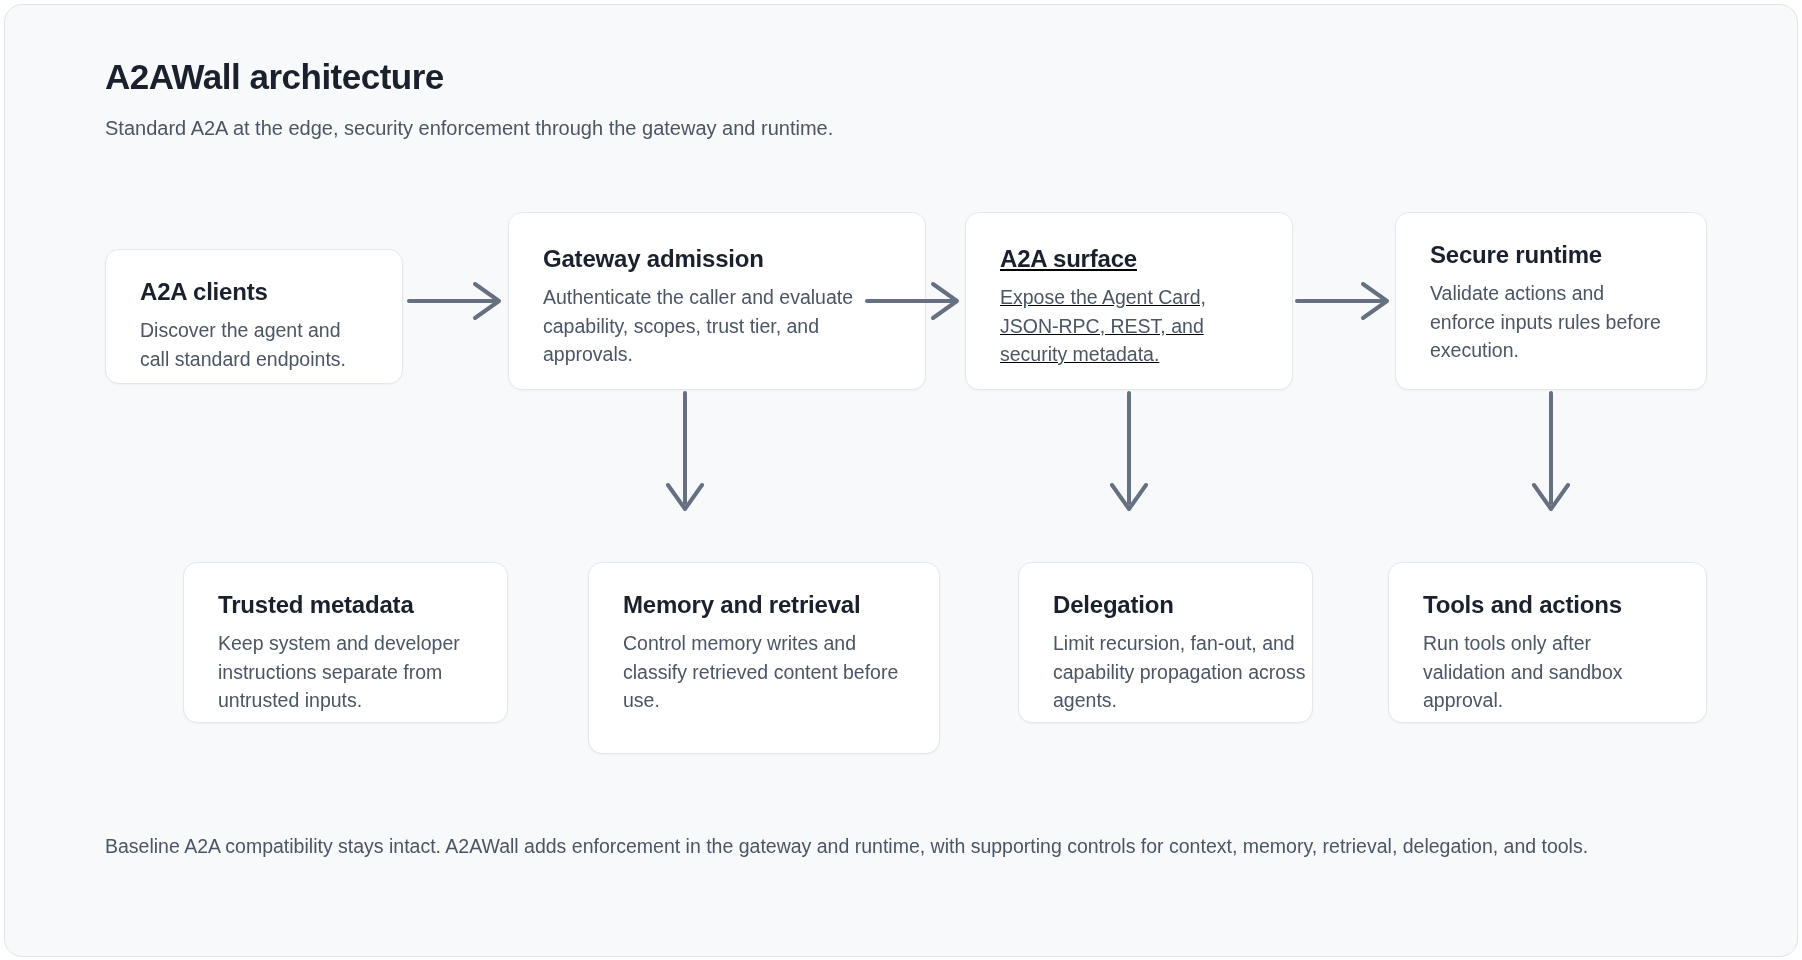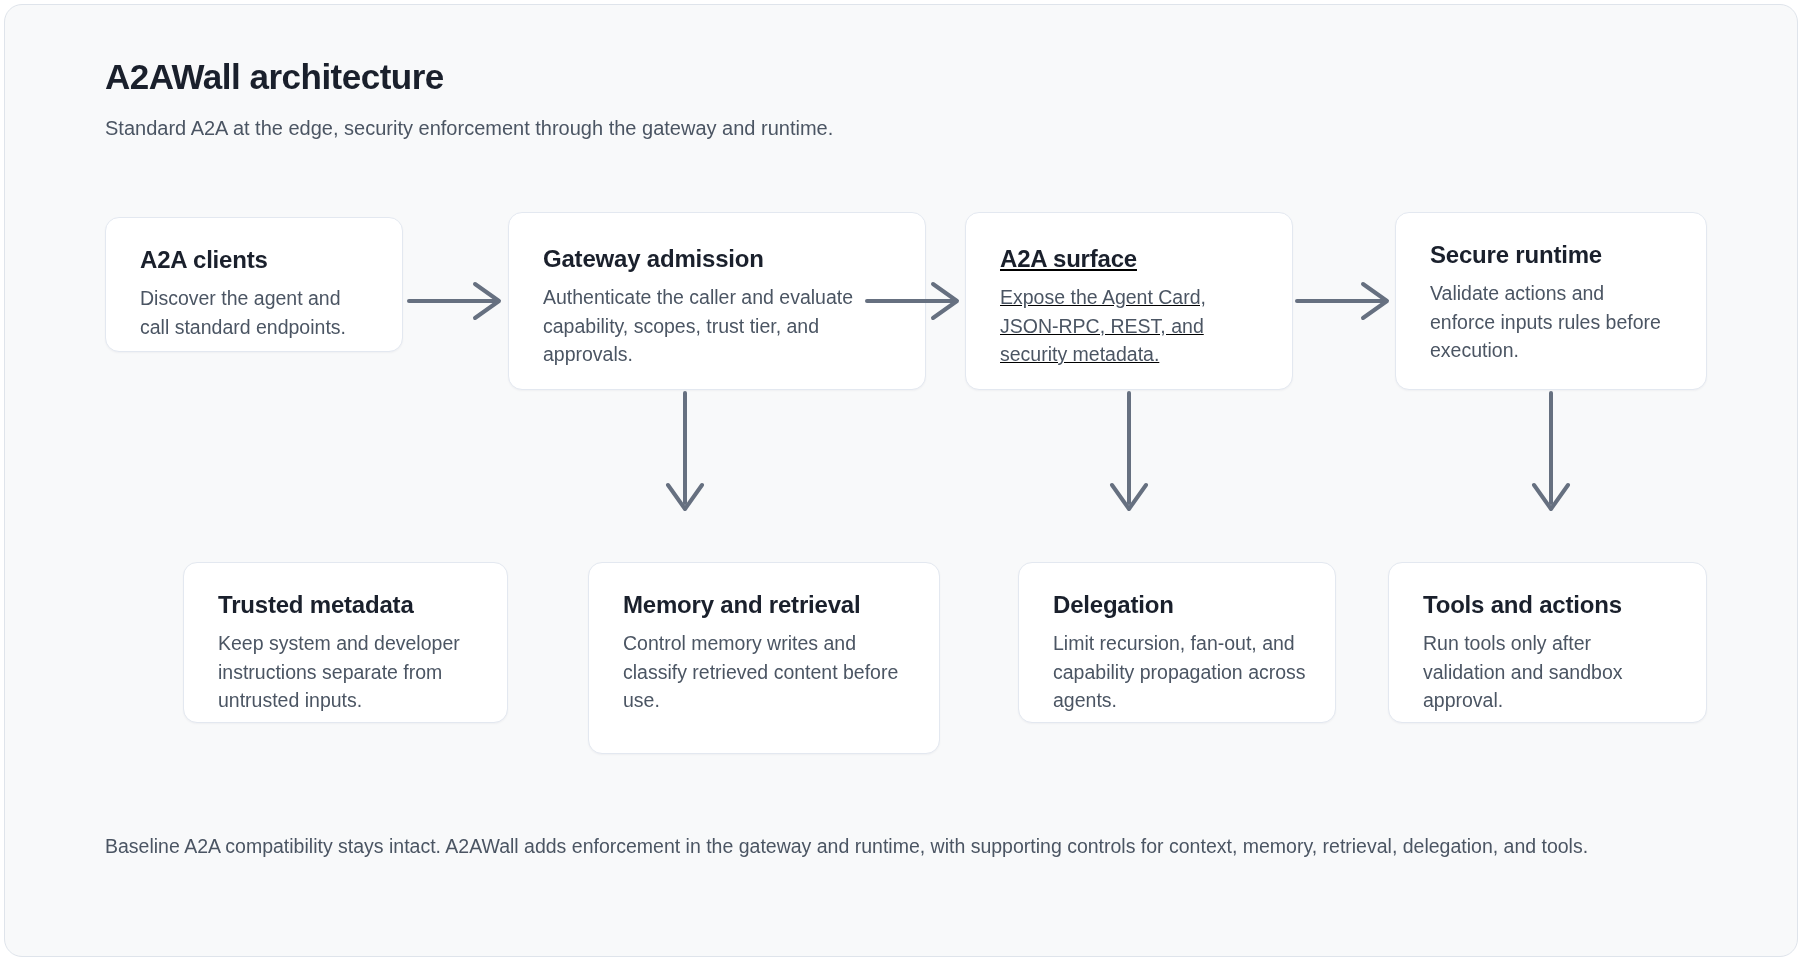--- a/index.html
+++ b/index.html
@@ -40,28 +40,28 @@
   }
   .card h2{
     font-size:24px;font-weight:700;color:var(--heading);
     letter-spacing:-0.2px;
     margin-bottom:9px;line-height:30px;
   }
   .card p{
     font-size:19.5px;color:var(--body);line-height:28.5px;
   }
   
-  .t1{left:100px;top:212px;width:298px;height:135px;}
+  .t1{left:100px;top:244px;width:298px;height:135px;}
   .t2{left:503px;top:207px;width:418px;height:178px;padding-top:31px;}
   .t3{left:960px;top:207px;width:328px;height:178px;padding-top:31px;text-decoration:underline;}
   .t4{left:1390px;top:207px;width:312px;height:178px;}
   
   .b1{left:178px;top:557px;width:325px;height:161px;}
   .b2{left:583px;top:557px;width:352px;height:192px;}
-  .b3{left:1013px;top:557px;width:318px;height:161px;padding-right:0;}
+  .b3{left:1013px;top:557px;width:295px;height:161px;padding-right:0;}
   .b4{left:1383px;top:557px;width:319px;height:161px;}
   .arrow{position:absolute;color:var(--arrow);}
   .ar1{left:402px;top:274px;}
   .ar2{left:860px;top:274px;}
   .ar3{left:1290px;top:274px;}
   .ad1{left:658px;top:386px;}
   .ad2{left:1102px;top:386px;}
   .ad3{left:1524px;top:386px;}
   .footer-note{
     position:absolute;left:100px;top:830px;width:1600px;

